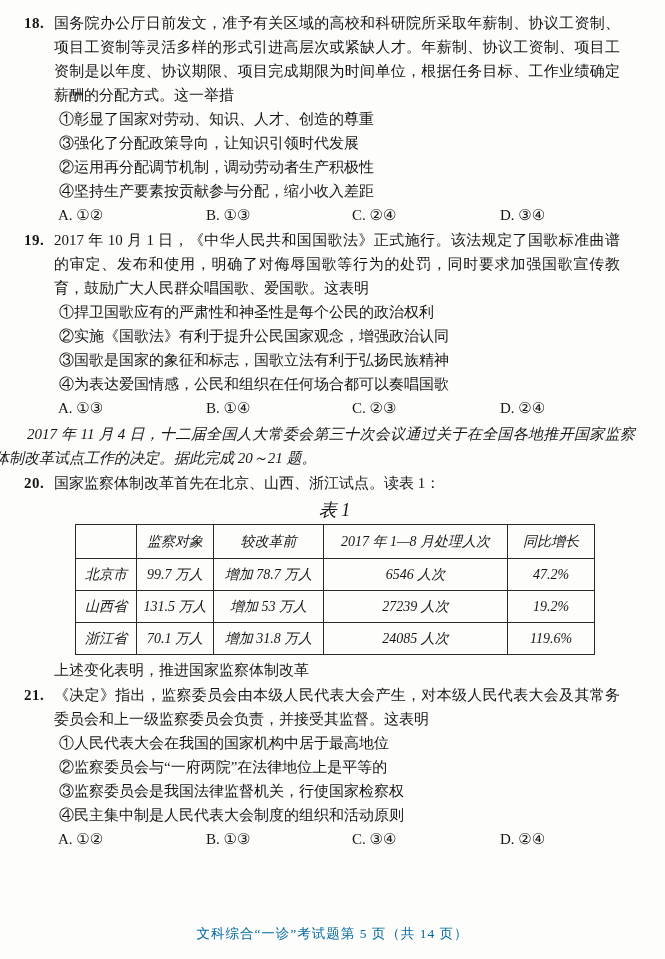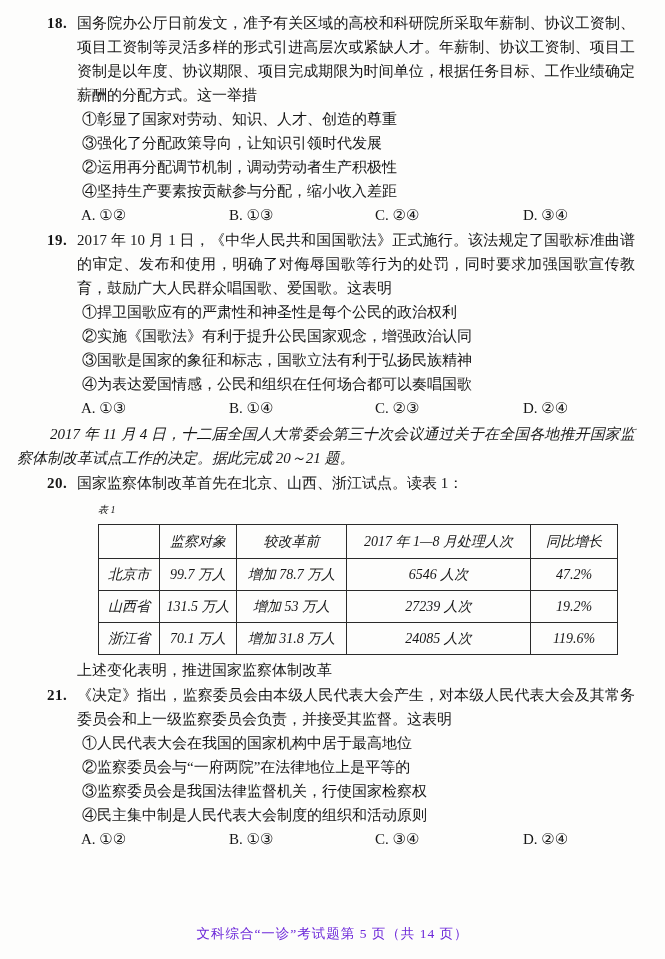--- a/index.html
+++ b/index.html
@@ -6,21 +6,21 @@
   html,body { background:#e9e9e7; }
   .page {
     position:relative;
     width:665px; height:959px;
     margin:0 auto;
     background:#fdfdfc;
     color:#161616;
     font-family:"Liberation Serif","DejaVu Serif",serif;
     font-size:15px;
     line-height:24px;
-    padding:10px 30px 0 47px;
+    padding:10px 30px 0 24px;
     overflow:hidden;
   }
   .q { display:flex; margin-top:1px; }
   .qnum { flex:none; width:30px; font-weight:bold; letter-spacing:0.5px; }
   .qbody { flex:1; max-width:566px; }
   .stem { text-align:justify; }
   .items { padding-left:5px; }
   .item { white-space:nowrap; }
   .optrow { position:relative; height:24px; }
   .optrow span { position:absolute; top:0; white-space:nowrap; }
@@ -28,21 +28,21 @@
   .passage {
     font-style:italic;
     margin-left:-30px; 
     text-indent:33px;
     text-align:justify;
     margin-top:2px;
     font-family:Liberation Serif, serif;
   }
   .tbl-caption {
     width:519px; margin:3px 0 2px 21px;
-    text-align:left; font-style:italic; font-size:10px;
+    text-align:center; font-style:italic; font-size:18px;
   }
   table.data {
     margin-left:21px;
     width:519px;
     border-collapse:collapse;
     font-size:14px;
     font-style:italic;
     text-align:center;
     table-layout:fixed;
   }
@@ -54,21 +54,21 @@
   }
   table.data tr.hdr th { height:34px; }
   col.c0{width:61px} col.c1{width:77px} col.c2{width:110px} col.c3{width:184px} col.c4{width:87px}
   .vopts { padding-left:10px; }
   .vopt { white-space:nowrap; }
   .lead { margin-top:3px; }
   .footer {
     position:absolute; left:0; right:0; bottom:13px;
     text-align:center;
     font-size:13.5px;
-    color:#6d28d9;
+    color:#0369a1;
     letter-spacing:1px;
   }
 </style>
 </head>
 <body>
 
 <div class="page">
 
   <div class="q">
     <div class="qnum">18.</div>

